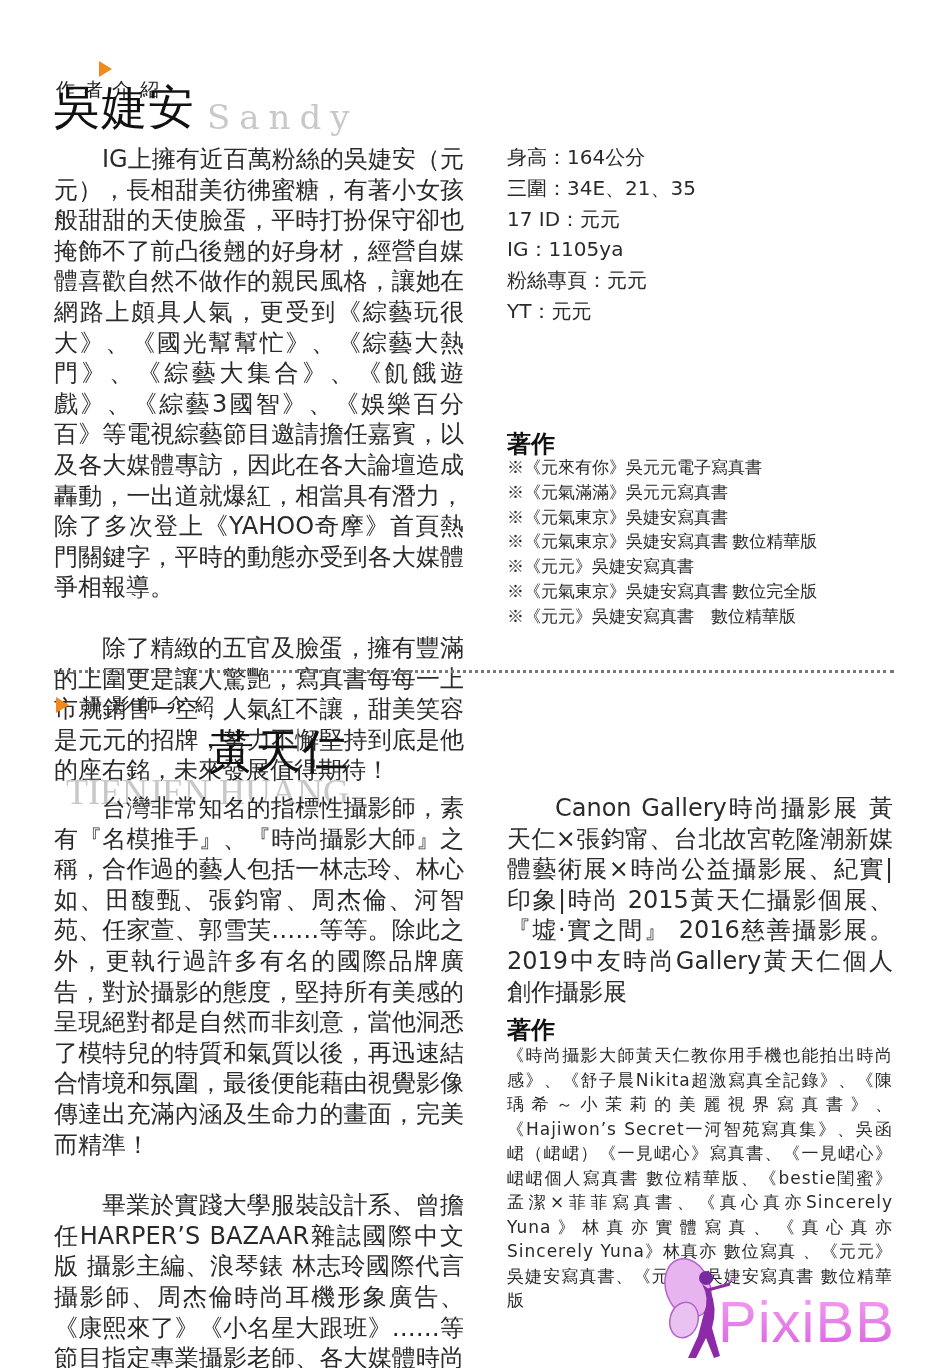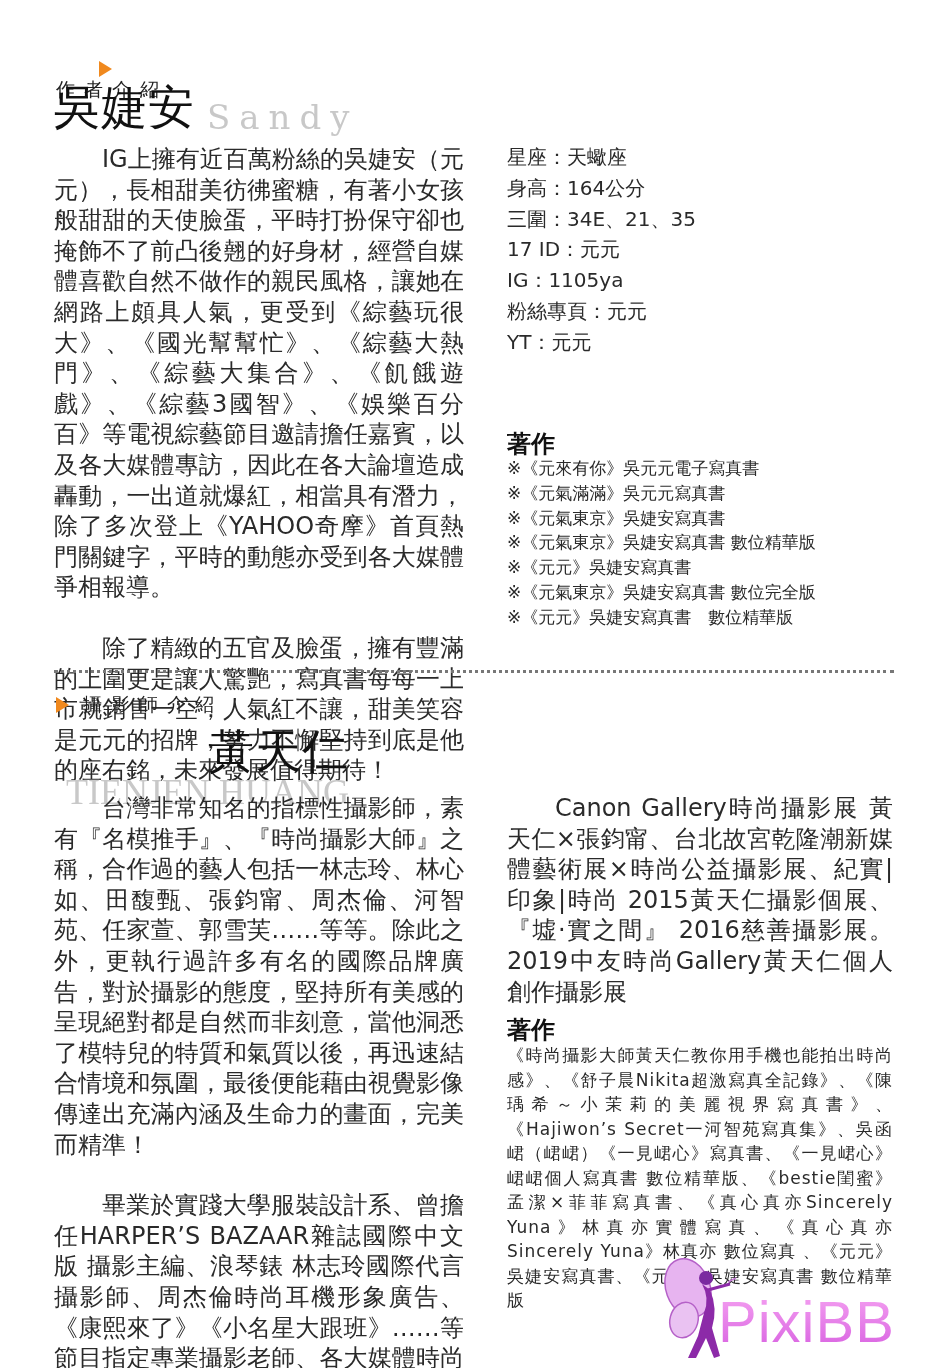--- a/index.html
+++ b/index.html
@@ -14,21 +14,21 @@
   .name-cn { font-size: 46px; font-weight: 300; color: #111; letter-spacing: 1px; line-height: 1; }
   .name-en { font-family: "DejaVu Serif", "Liberation Serif", serif; color: #c8c8c8; margin-left: 12px; line-height: 1; }
   .name-en.sandy { font-size: 34px; letter-spacing: 9px; margin-bottom: -4px; }
   .name-en.huang { font-family: "Liberation Serif", serif; font-size: 36px; letter-spacing: 0px; margin-bottom: -2px; }
 
   .para { position: absolute; font-size: 24px; line-height: 30.6px; color: #2a2a2a; text-align: justify; }
   .para p { text-indent: 2em; }
 
   .info { position: absolute; left: 507px; top: 142px; font-size: 20px; line-height: 30.8px; color: #2a2a2a; }
   .works-title { position: absolute; font-size: 24px; font-weight: bold; color: #111; }
-  .works-list { position: absolute; font-size: 17px; line-height: 24.8px; color: #2a2a2a; }
+  .works-list { position: absolute; font-size: 17px; line-height: 24.8px; color: #2a2a2a; font-family: Liberation Serif, serif; }
 
   .divider { position: absolute; left: 54px; top: 670px; width: 840px; border-top: 3px dotted #777; }
 
   .works2 { position: absolute; left: 507px; top: 1043px; width: 386px; font-size: 17px; line-height: 24.5px; color: #2a2a2a; text-align: justify; letter-spacing: 1px; }
 
   .watermark { position: absolute; left: 648px; top: 1258px; width: 296px; height: 110px; }
   .wm-text { position: absolute; left: 70px; top: 30px; font-family: "Liberation Sans", sans-serif; font-weight: normal; font-size: 58px; color: #e07ae6; letter-spacing: 1px;
     background: linear-gradient(#f7a6f2, #d65ee0); -webkit-background-clip: text; background-clip: text; -webkit-text-fill-color: transparent; }
   .fairy { position: absolute; left: 10px; top: 0px; width: 80px; height: 105px; }
 </style>
@@ -44,21 +44,20 @@
   <span class="name-cn">吳婕安</span>
   <span class="name-en sandy">Sandy</span>
 </div>
 
 <div class="para" style="left:54px; top:144px; width:410px;">
   <p>IG上擁有近百萬粉絲的吳婕安（元元），長相甜美彷彿蜜糖，有著小女孩般甜甜的天使臉蛋，平時打扮保守卻也掩飾不了前凸後翹的好身材，經營自媒體喜歡自然不做作的親民風格，讓她在網路上頗具人氣，更受到《綜藝玩很大》、《國光幫幫忙》、《綜藝大熱門》、《綜藝大集合》、《飢餓遊戲》、《綜藝3國智》、《娛樂百分百》等電視綜藝節目邀請擔任嘉賓，以及各大媒體專訪，因此在各大論壇造成轟動，一出道就爆紅，相當具有潛力，除了多次登上《YAHOO奇摩》首頁熱門關鍵字，平時的動態亦受到各大媒體爭相報導。</p>
   <p style="margin-top:30px;">除了精緻的五官及臉蛋，擁有豐滿的上圍更是讓人驚艷，寫真書每每一上市就銷售一空，人氣紅不讓，甜美笑容是元元的招牌，努力不懈堅持到底是他的座右銘，未來發展值得期待！</p>
 </div>
 
 <div class="info">
-  <div>星座：天蠍座</div>
   <div>身高：164公分</div>
   <div>三圍：34E、21、35</div>
   <div>17 ID：元元</div>
   <div>IG：1105ya</div>
   <div>粉絲專頁：元元</div>
   <div>YT：元元</div>
 </div>
 
 <div class="works-title" style="left:507px; top:428px;">著作</div>
 

